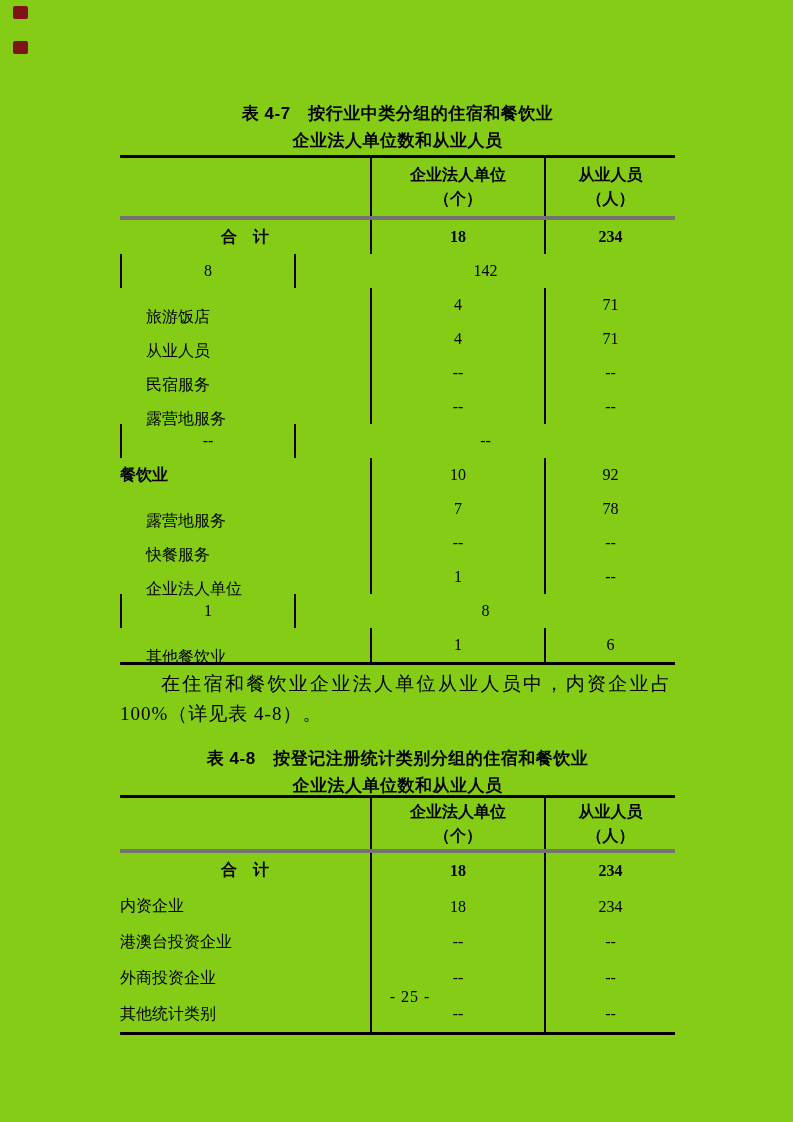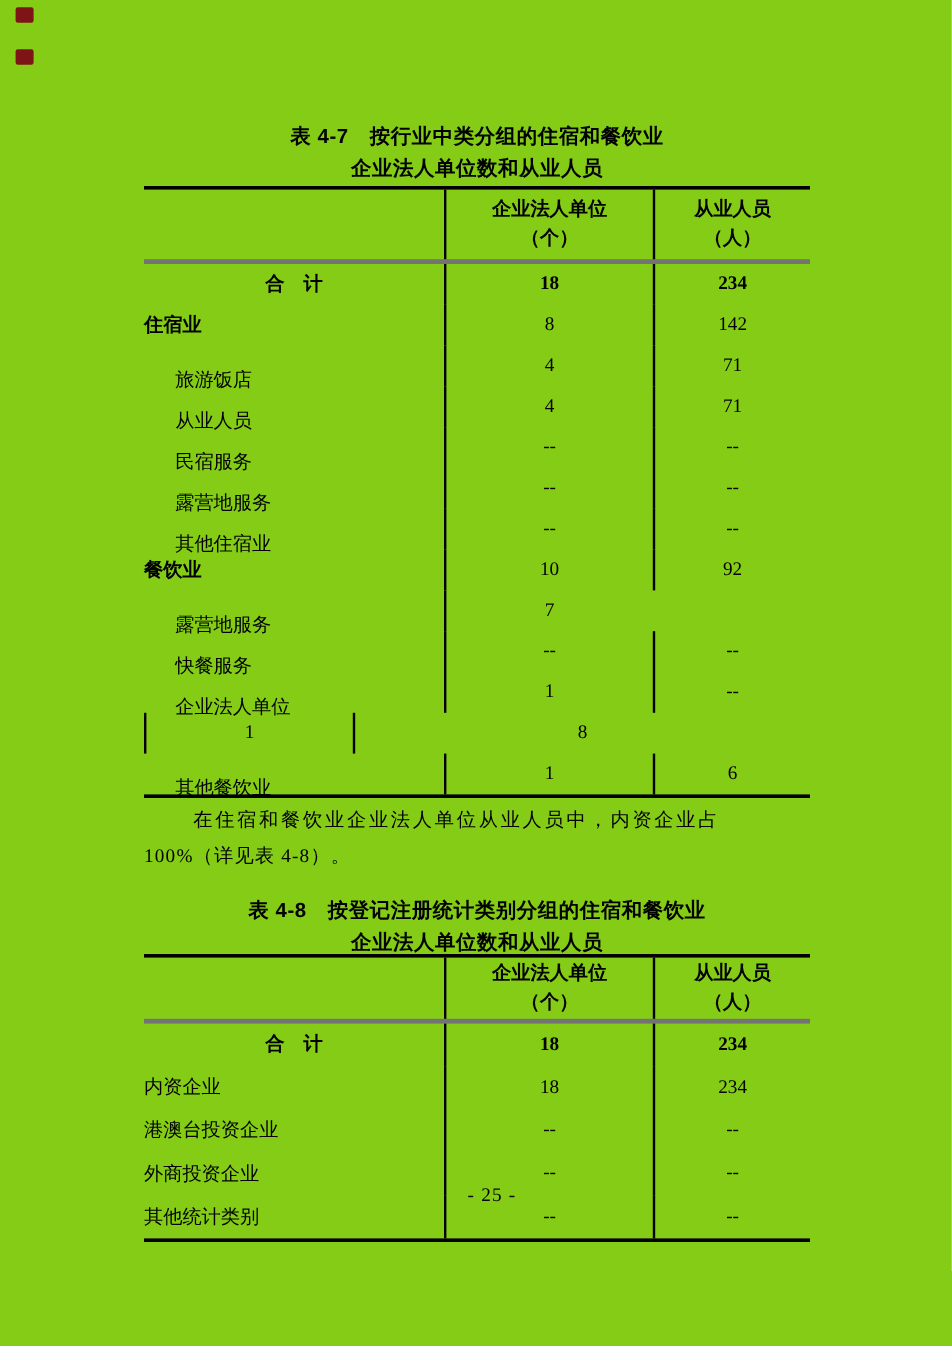--- a/index.html
+++ b/index.html
@@ -66,21 +66,21 @@
   .trow.total .c1{justify-content:center;}
   .trow.total .rowlabel,
   .trow.group .rowlabel{
     font-family:"Liberation Sans","DejaVu Sans",sans-serif;
     font-weight:bold;
   }
   .trow.sub .c1{padding-left:26px;margin-top:24px;}
 
   .paragraph{
     position:absolute;left:120px;top:669px;width:555px;
-    font-size:16px;line-height:30px;
+    font-size:19px;line-height:30px;
   }
   .paragraph .pline1{text-indent:41px;letter-spacing:2.3px;white-space:nowrap;}
   .paragraph .pline2{letter-spacing:1px;}
 
   .page-footer{
     position:absolute;left:0;top:988px;width:100%;
     text-align:center;font-size:16px;letter-spacing:1px;
   }
 </style>
 </head>
@@ -110,23 +110,20 @@
     </div>
     <div class="tbody">
         <div class="trow total">
           <div class="c c1">
             <span class="rowlabel">合　计</span>
           </div>
           <div class="c c2">18</div>
           <div class="c c3">234</div>
         </div>
         <div class="trow group">
-          <div class="c c1">
-            <span class="rowlabel">住宿业</span>
-          </div>
           <div class="c c2">8</div>
           <div class="c c3">142</div>
         </div>
         <div class="trow sub">
           <div class="c c1">
             <span class="rowlabel">旅游饭店</span>
           </div>
           <div class="c c2">4</div>
           <div class="c c3">71</div>
         </div>
@@ -145,38 +142,36 @@
           <div class="c c3">--</div>
         </div>
         <div class="trow sub">
           <div class="c c1">
             <span class="rowlabel">露营地服务</span>
           </div>
           <div class="c c2">--</div>
           <div class="c c3">--</div>
         </div>
         <div class="trow sub">
-          <div class="c c1">
-            <span class="rowlabel">其他住宿业</span>
-          </div>
           <div class="c c2">--</div>
           <div class="c c3">--</div>
         </div>
         <div class="trow group">
           <div class="c c1">
             <span class="rowlabel">餐饮业</span>
           </div>
           <div class="c c2">10</div>
           <div class="c c3">92</div>
         </div>
         <div class="trow sub">
           <div class="c c1">
             <span class="rowlabel">露营地服务</span>
           </div>
           <div class="c c2">7</div>
+          <div class="c c3">78</div>
         </div>
         <div class="trow sub">
           <div class="c c1">
             <span class="rowlabel">快餐服务</span>
           </div>
           <div class="c c2">--</div>
           <div class="c c3">--</div>
         </div>
         <div class="trow sub">
           <div class="c c1">

